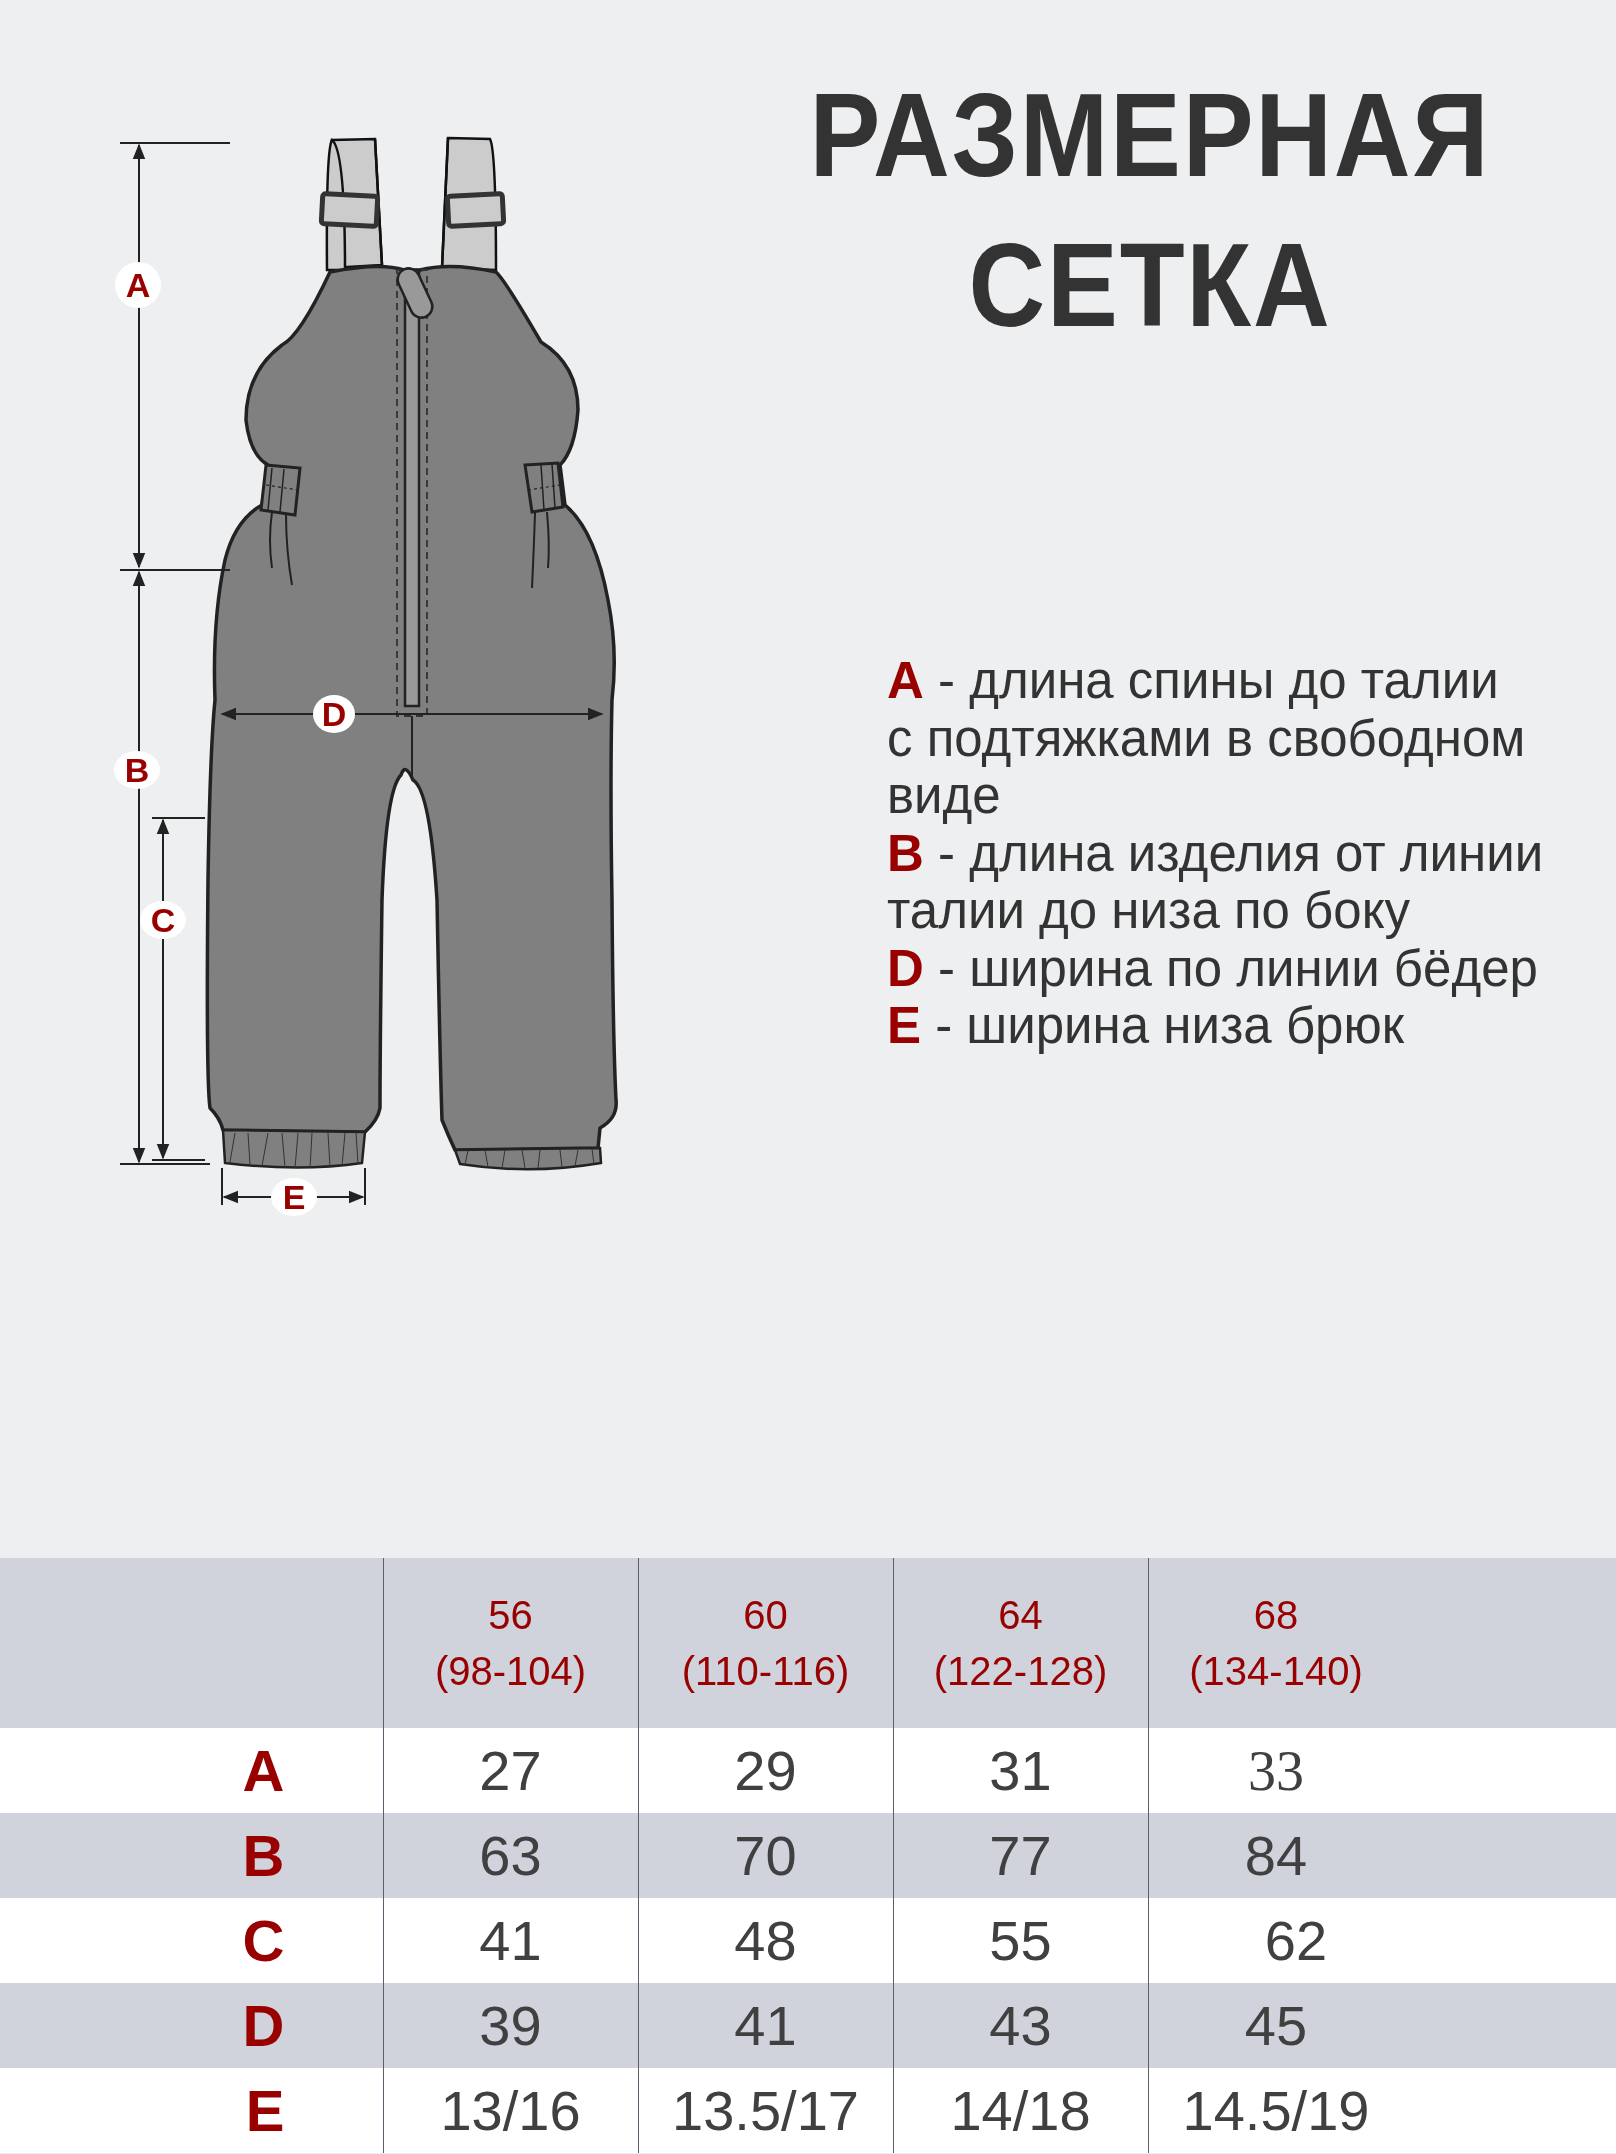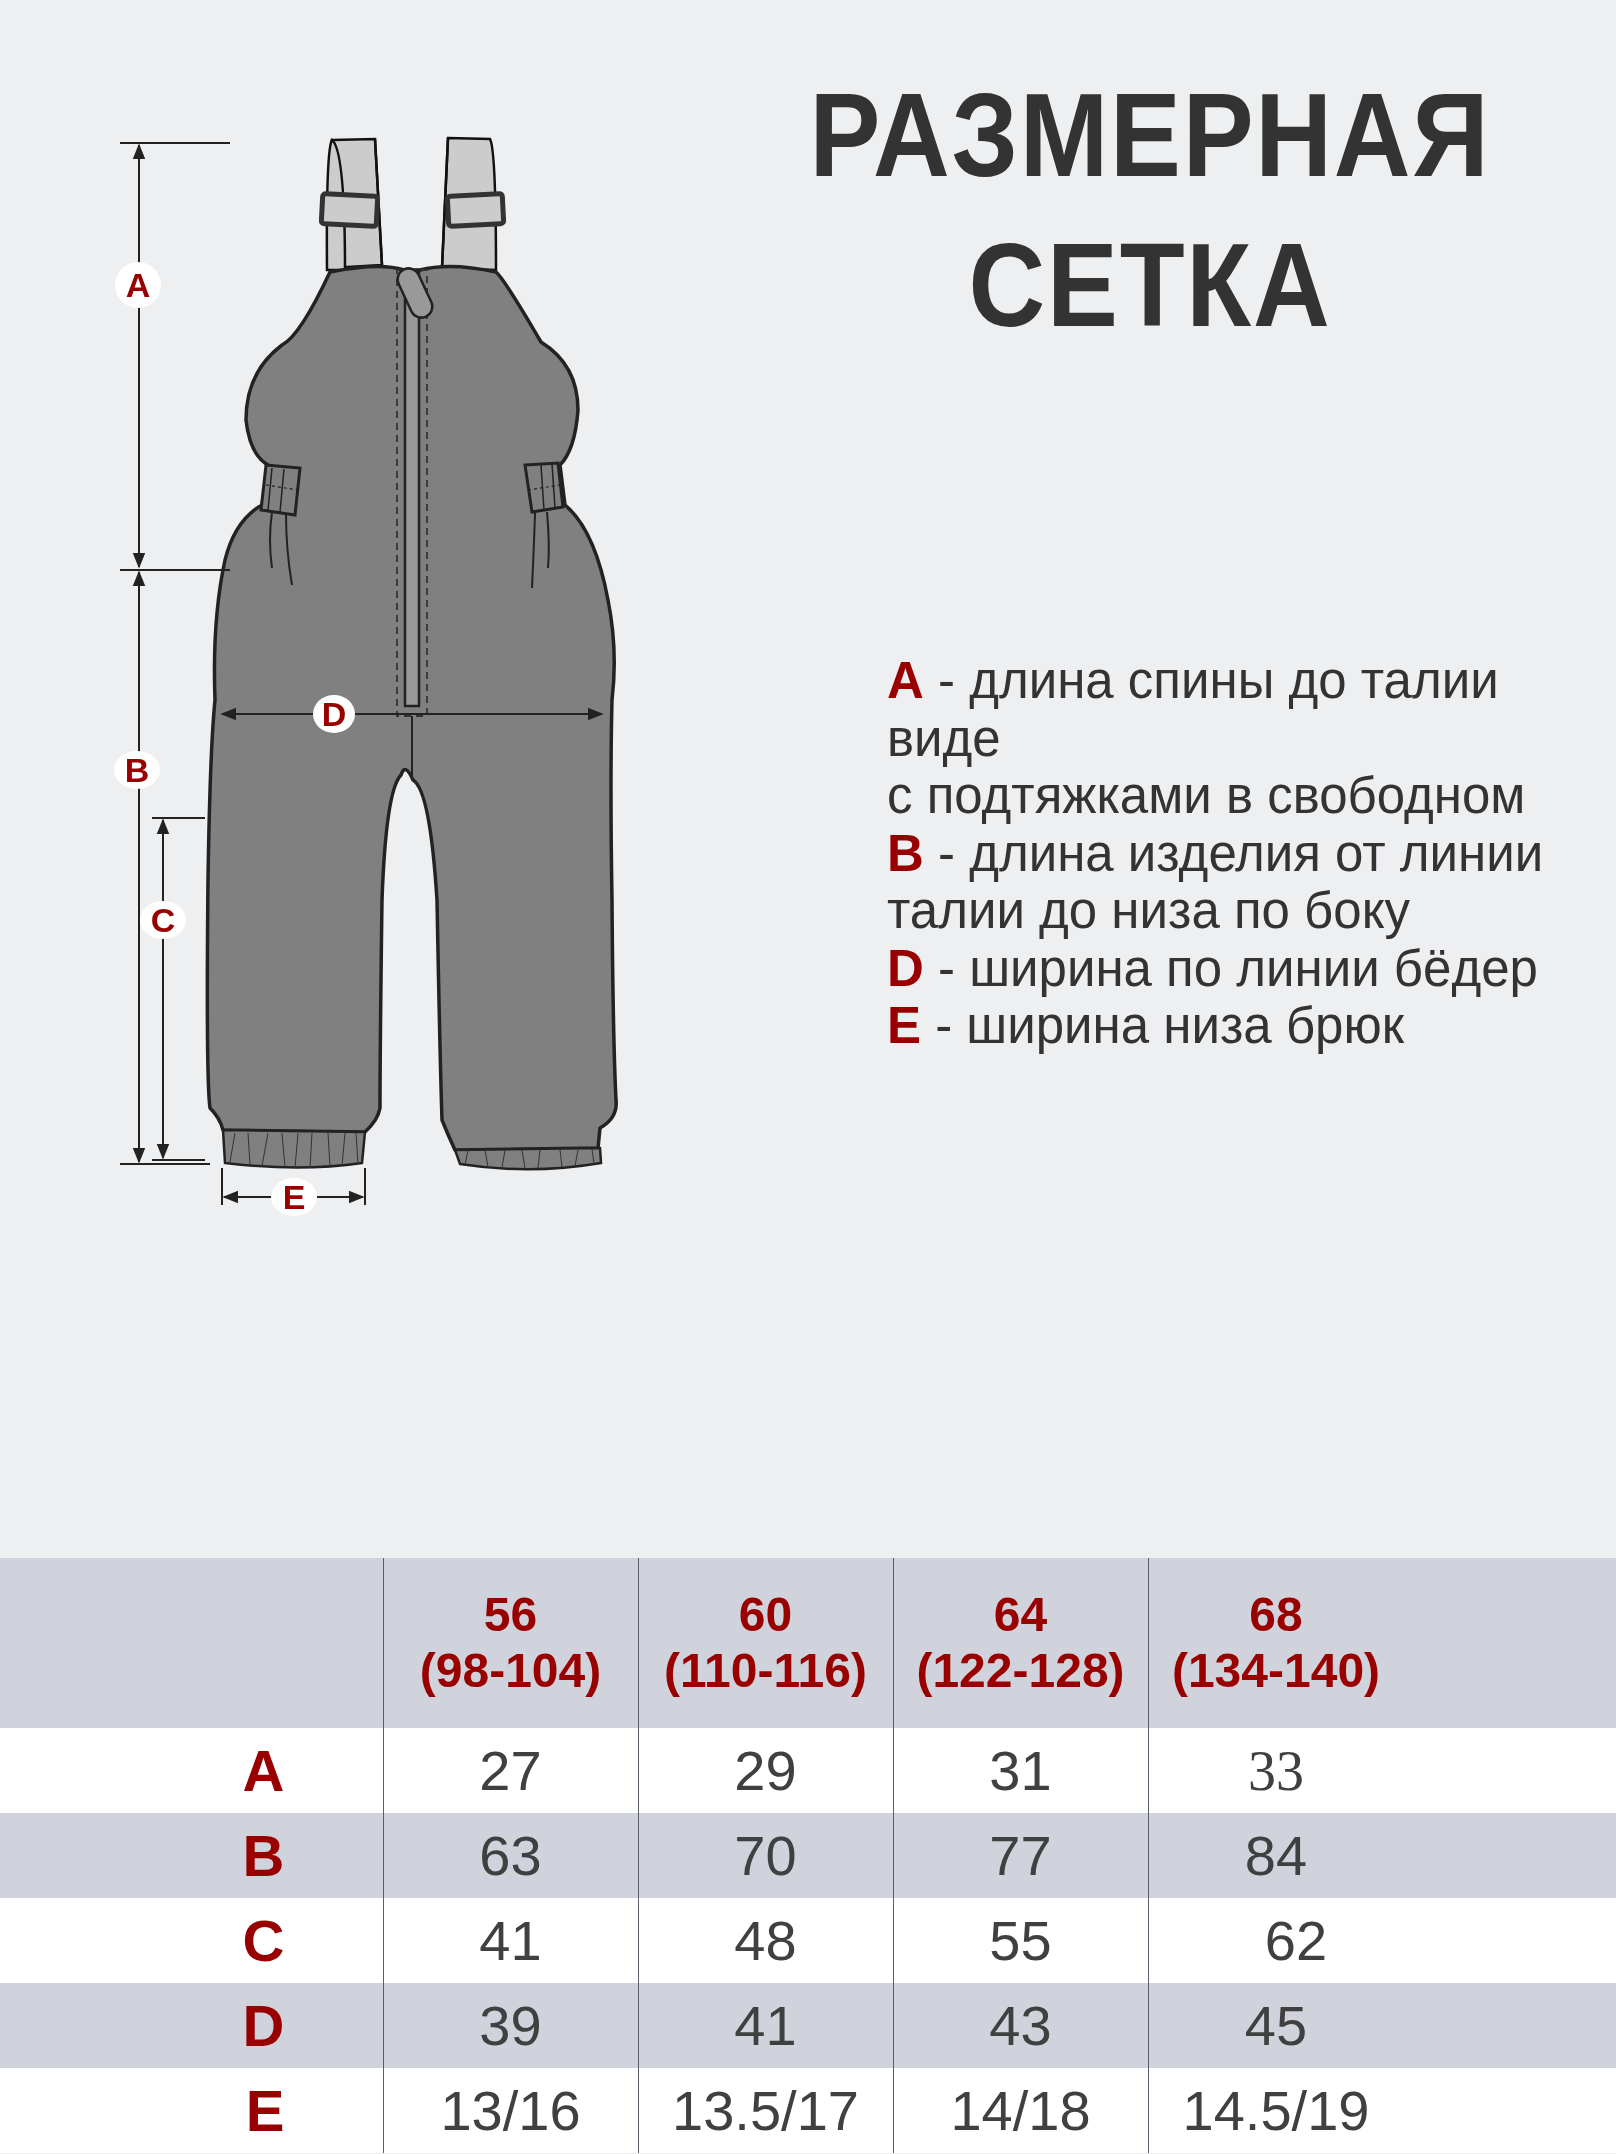--- a/index.html
+++ b/index.html
@@ -28,21 +28,21 @@
 
   .size-table {
     position: absolute; left: 0; top: 1558px; width: 1616px;
     border-collapse: collapse; table-layout: fixed;
   }
   .size-table td, .size-table th { padding: 0; text-align: center; vertical-align: middle; }
   .size-table .col-label { width: 383px; }
   .size-table .col-size { width: 255px; }
   .size-table .col-rest { width: 468px; }
   .hdr-row { height: 170px; background: #d0d3dc; }
-  .hdr-cell { color: #990000; font-weight: bold; font-size: 48px; line-height: 56px; margin-left: 48px; }
+  .hdr-cell { color: #990000; font-weight: normal; font-size: 40px; line-height: 56px; margin-left: 48px; }
   .hdr-cell .sz { display: block; }
   .hdr-cell .range { display: block; }
   .data-row { height: 85px; }
   .data-row.odd { background: #ffffff; }
   .data-row.even { background: #d0d3dc; }
   .row-key { color: #990000; font-weight: bold; font-size: 58px; text-align: right !important; padding-right: 98px !important; }
   .val { font-size: 56px; color: #404040; }
   .size-table td.vcell { border-left: 1.5px solid #5a5f6b; }
 </style>
 </head>
@@ -200,22 +200,22 @@
     <g>
       <ellipse cx="294" cy="1197" rx="23" ry="19" fill="#ffffff"></ellipse>
       <text x="294" y="1209">E</text>
     </g>
   </g>
 </svg>
 
 <div class="legend">
   <div>
     <span class="item"><span class="key">A</span><span> - длина спины до талии</span></span>
+    <span class="item">с подтяжками в свободном</span>
     <span class="item">виде</span>
-    <span class="item">с подтяжками в свободном</span>
   </div>
   <div>
     <span class="item"><span class="key">B</span><span> - длина изделия от линии</span></span>
     <span class="item">талии до низа по боку</span>
   </div>
   <div>
     <span class="item"><span class="key">D</span><span> - ширина по линии бёдер</span></span>
   </div>
   <div>
     <span class="item"><span class="key">E</span><span> - ширина низа брюк</span></span>

